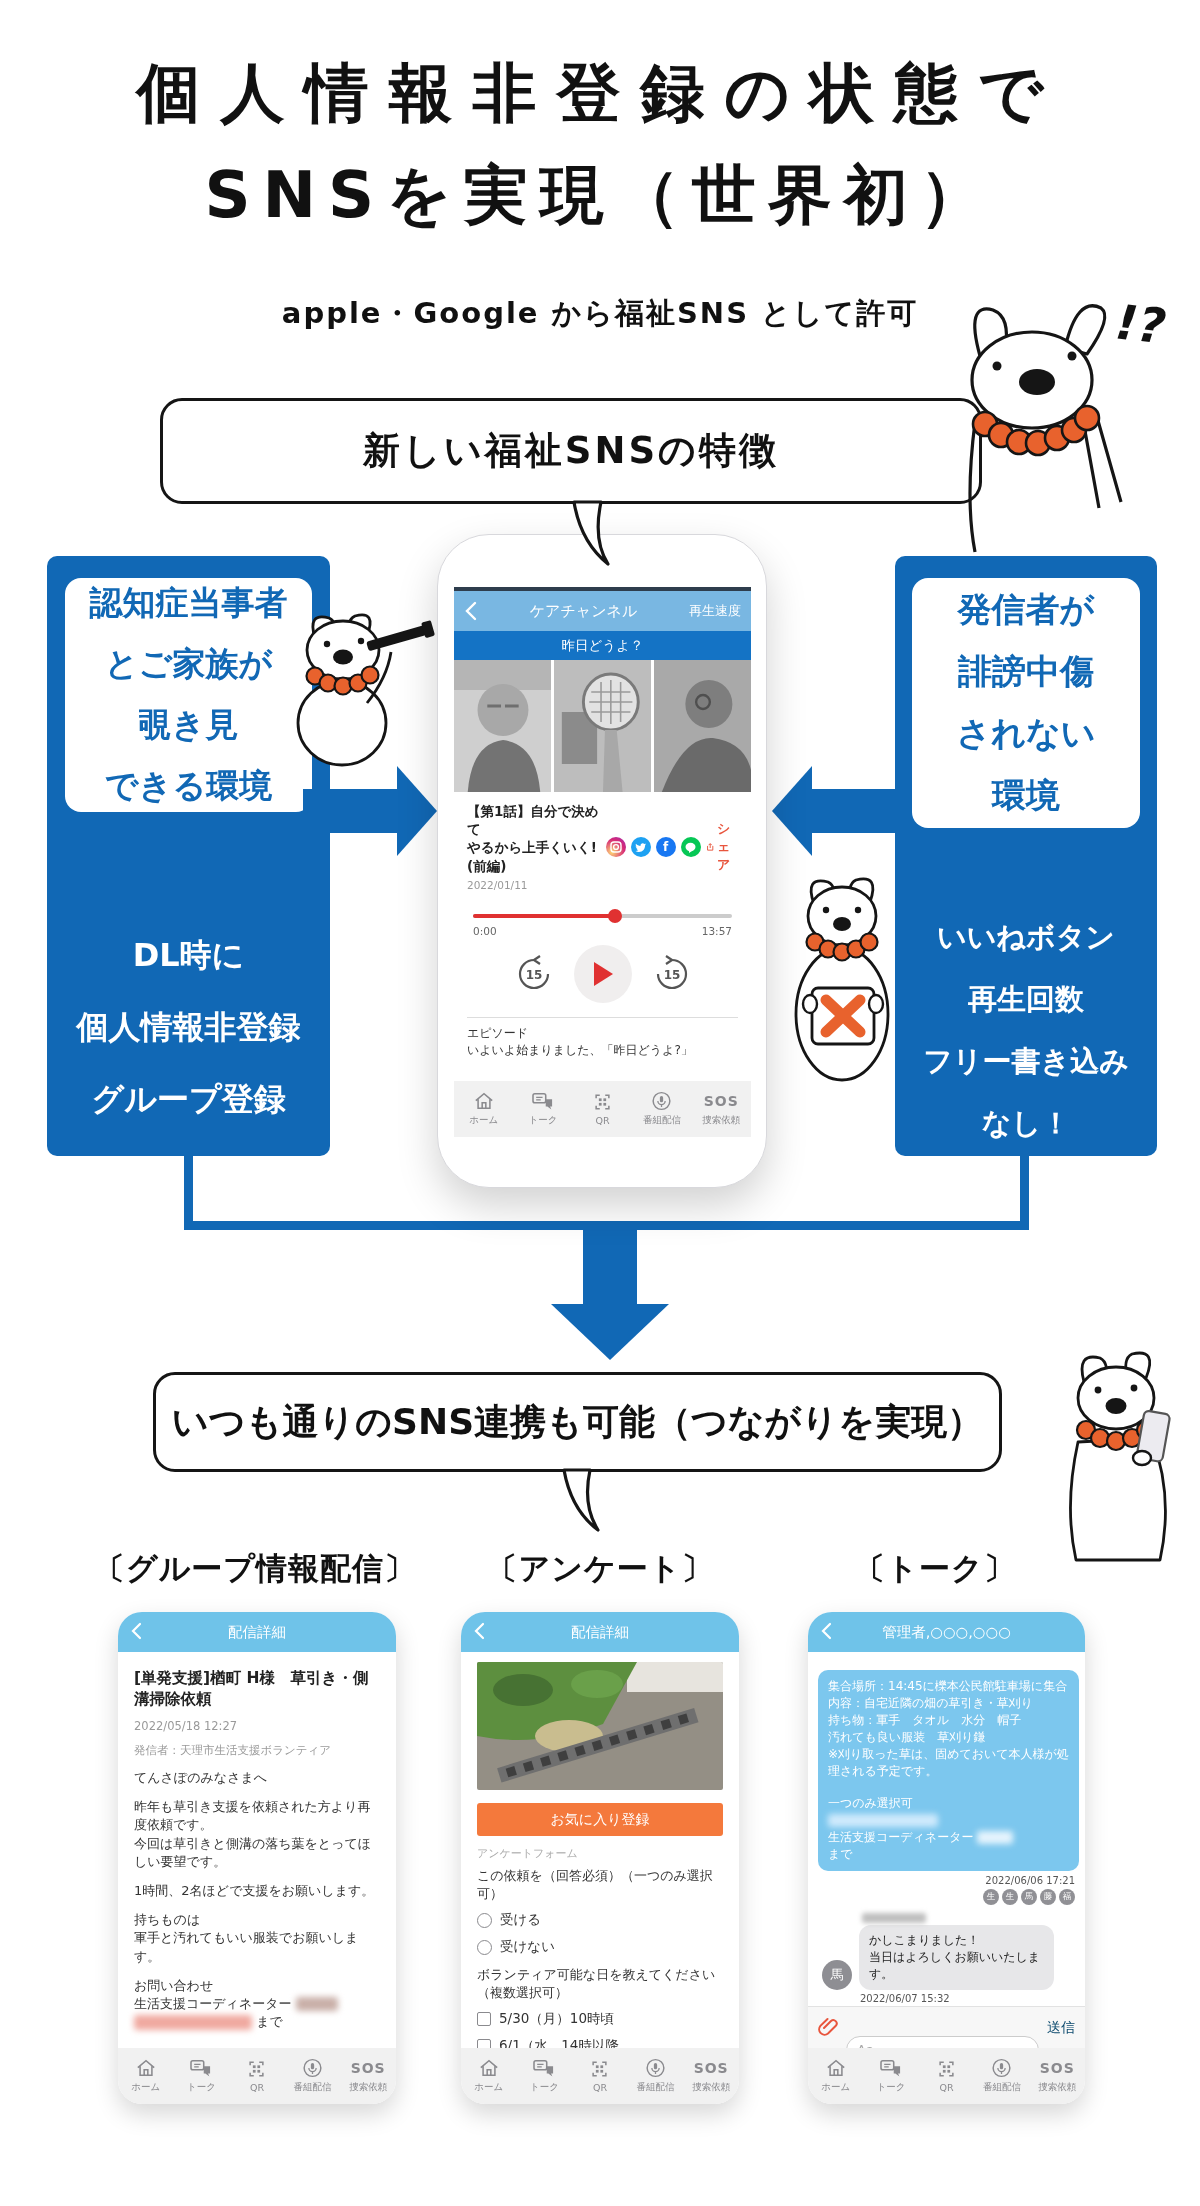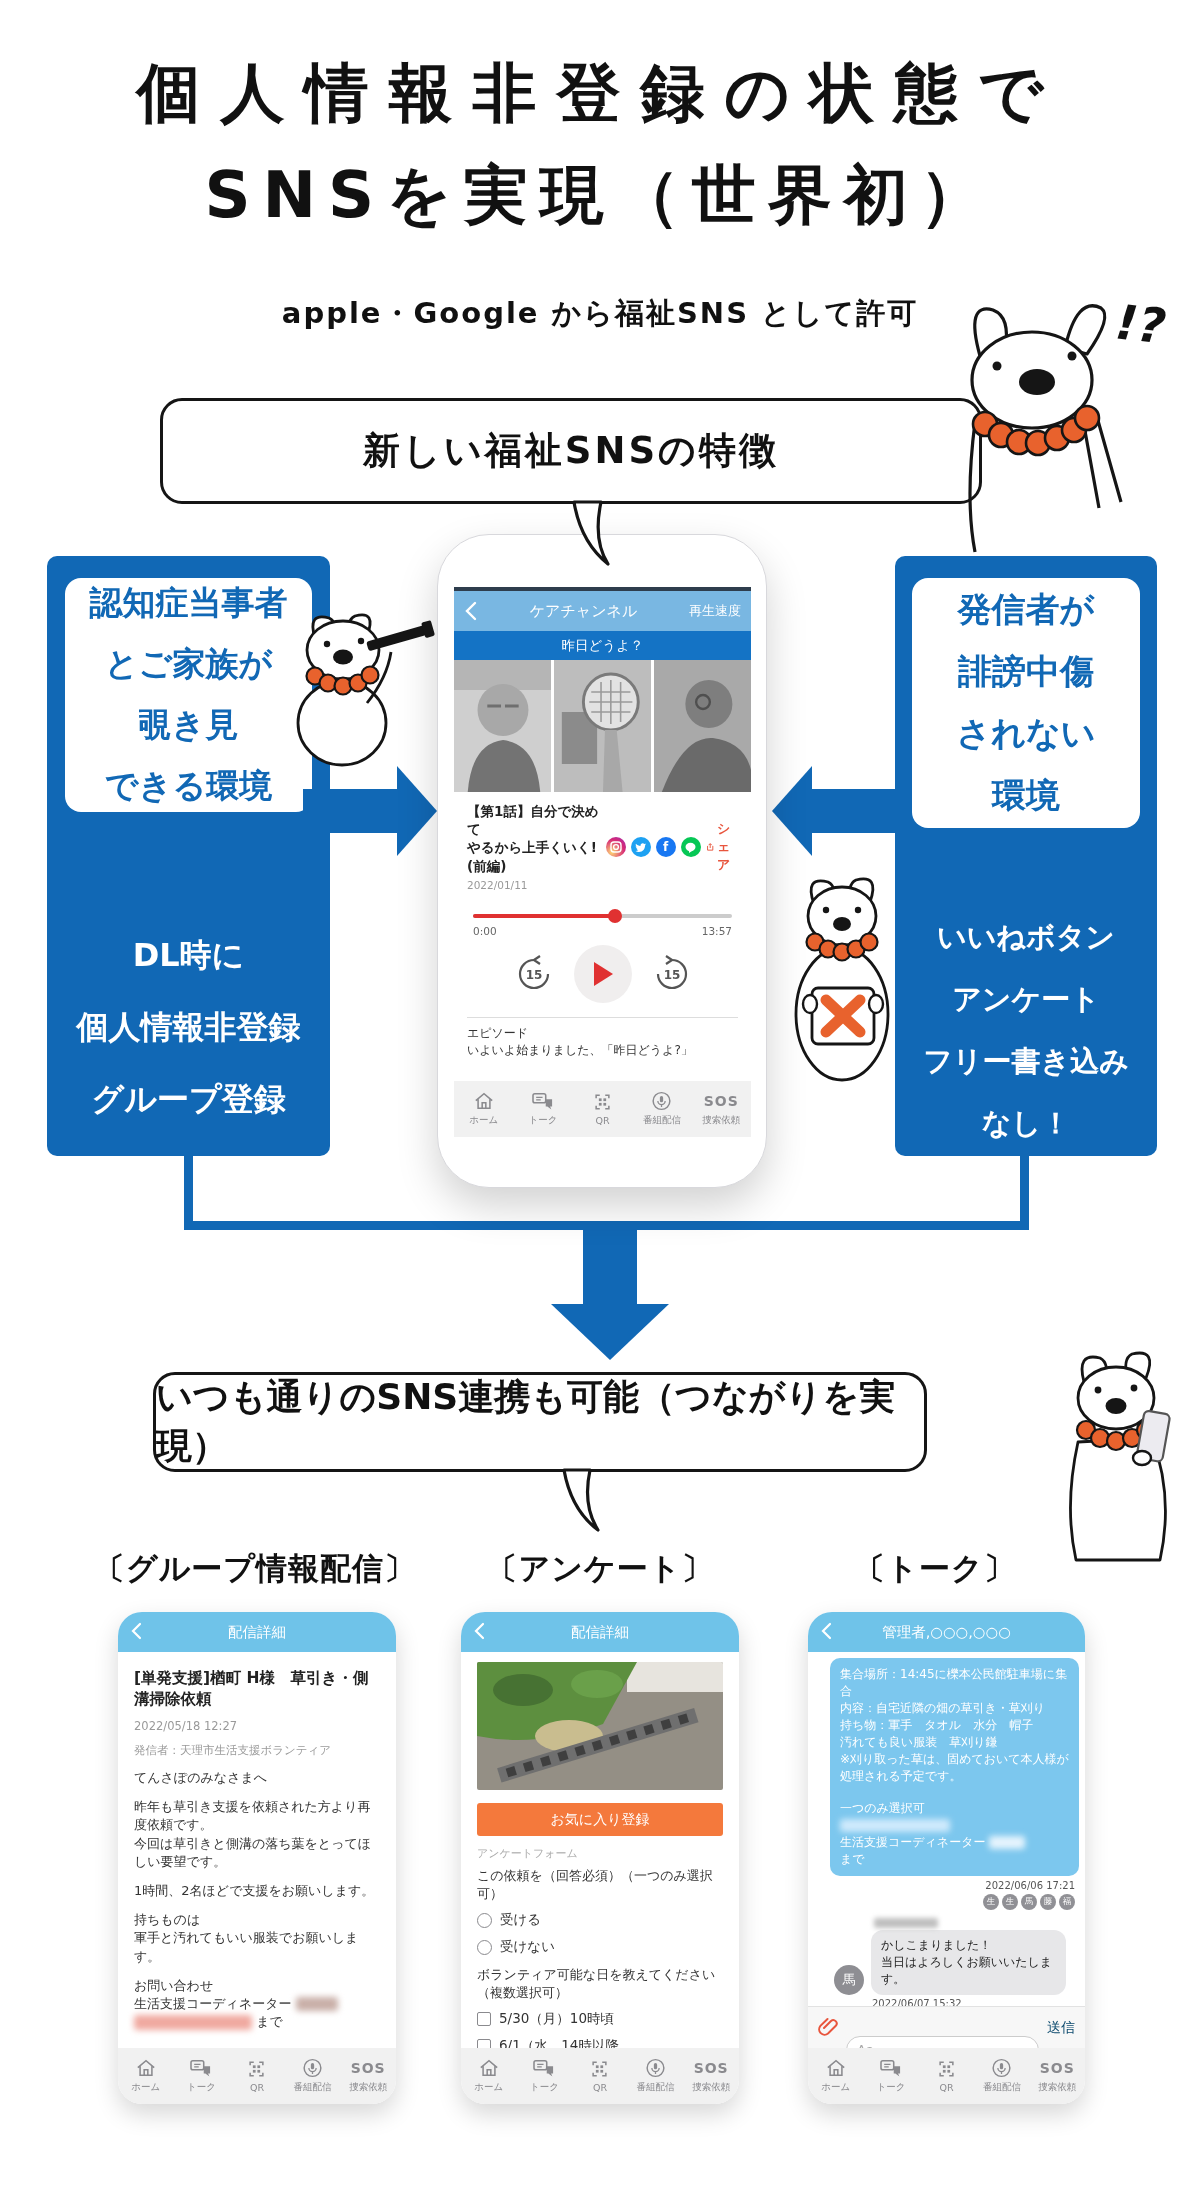--- a/index.html
+++ b/index.html
@@ -10,21 +10,21 @@
   
   .title-line { position:absolute; left:0; width:100%; text-align:center; font-weight:700; color:#111; }
   .title-1 { top:50px;  font-size:64px; letter-spacing:20px; }
   .title-2 { top:152px; font-size:64px; letter-spacing:12px; }
   .subtitle { position:absolute; top:294px; left:0; width:100%; text-align:center; font-size:29px; font-weight:600; letter-spacing:2px; }
 
   
   .callout { position:absolute; background:#fff; border:3.5px solid #151515; border-radius:22px;
              display:flex; align-items:center; justify-content:center; font-weight:700; z-index:2; }
   .callout-top { left:160px; top:398px; width:822px; height:106px; font-size:37px; letter-spacing:3px; }
-  .callout-bottom { left:153px; top:1372px; width:774px; height:100px; font-size:36px; }
+  .callout-bottom { left:153px; top:1372px; width:849px; height:100px; font-size:36px; }
   .bubble-tail { position:absolute; z-index:3; }
 
   .exclaim { position:absolute; left:1116px; top:296px; font-size:48px; font-weight:700; font-style:italic; transform:rotate(6deg); }
 
   
   .panel { position:absolute; background:#1168b5; border-radius:10px; }
   .panel-left  { left:47px;  top:556px; width:283px; height:600px;padding-left:8px; }
   .panel-right { left:895px; top:556px; width:262px; height:600px; }
   .white-card { position:absolute; background:#fff; border-radius:16px; display:flex; flex-direction:column;
                 justify-content:center; align-items:center; gap:16px; color:#1168b5; font-weight:700; text-align:center; }
@@ -100,21 +100,21 @@
   .sv-body { padding:10px 16px 0; font-size:13px; color:#333; }
   .sv-photo { width:100%; height:128px; border-radius:2px; overflow:hidden; }
   .fav-btn { margin-top:10px; width:100%; height:33px; background:#f4793c; color:#fff; border:none; border-radius:3px; font-size:14px; font-family:inherit; }
   .sv-formlabel { font-size:11px; color:#aaa; margin-top:10px; }
   .sv-q { margin-top:6px; line-height:1.35; }
   .opt { display:flex; align-items:center; gap:8px; margin-top:9px; font-size:13.5px; }
   .radio { width:15px; height:15px; border:1.5px solid #8a8a8e; border-radius:50%; flex:none; }
   .checkbox { width:14px; height:14px; border:1.5px solid #8a8a8e; border-radius:2px; flex:none; }
 
   
-  .tk-body { padding:6px 6px 0 8px; font-size:12px;margin-left:12px; }
+  .tk-body { padding:18px 6px 0 8px; font-size:12px; }
   .tk-admin { background:#7cc7ee; color:#fff; border-radius:10px; padding:8px 10px; line-height:1.42; margin-left:2px; }
   .tk-blank { height:15px; }
   .redact-blue { background:#cfeafc; width:110px; height:13px; }
   .redact-wt { background:#e6f4fd; width:36px; height:13px; }
   .tk-time-r { text-align:right; font-size:10px; color:#555; margin:4px 4px 0; }
   .readers { display:flex; gap:3px; margin:3px 4px 0; }
   .readers.right { justify-content:flex-end; }
   .rdot { width:16px; height:16px; border-radius:50%; background:#909095; color:#fff; font-size:8.5px; display:flex; align-items:center; justify-content:center; }
   .tk-name { margin:8px 0 2px 46px; width:64px; height:10px; background:#bfbfbf; border-radius:2px; filter:blur(2.5px); }
   .tk-row { display:flex; align-items:flex-end; gap:7px; }
@@ -205,21 +205,21 @@
 
   <div class="panel panel-right">
     <div class="white-card card-right">
       <div>発信者が</div>
       <div>誹謗中傷</div>
       <div>されない</div>
       <div>環境</div>
     </div>
     <div class="panel-caption cap-right">
       <div>いいねボタン</div>
-      <div>アンケート</div>
+      <div>再生回数</div>
       <div>フリー書き込み</div>
       <div>なし！</div>
     </div>
   </div>
 
   <svg class="abs" style="left:790px; top:872px; z-index:2;" width="122" height="218" viewBox="0 0 122 218">
     <g fill="#fff" stroke="#151515" stroke-width="2.8" stroke-linejoin="round">
       <path d="M24 32 Q14 4 38 10 Q48 15 43 34 Z"></path>
       <path d="M80 30 Q90 2 66 8 Q56 13 62 32 Z"></path>
       <ellipse cx="52" cy="142" rx="46" ry="66"></ellipse>

